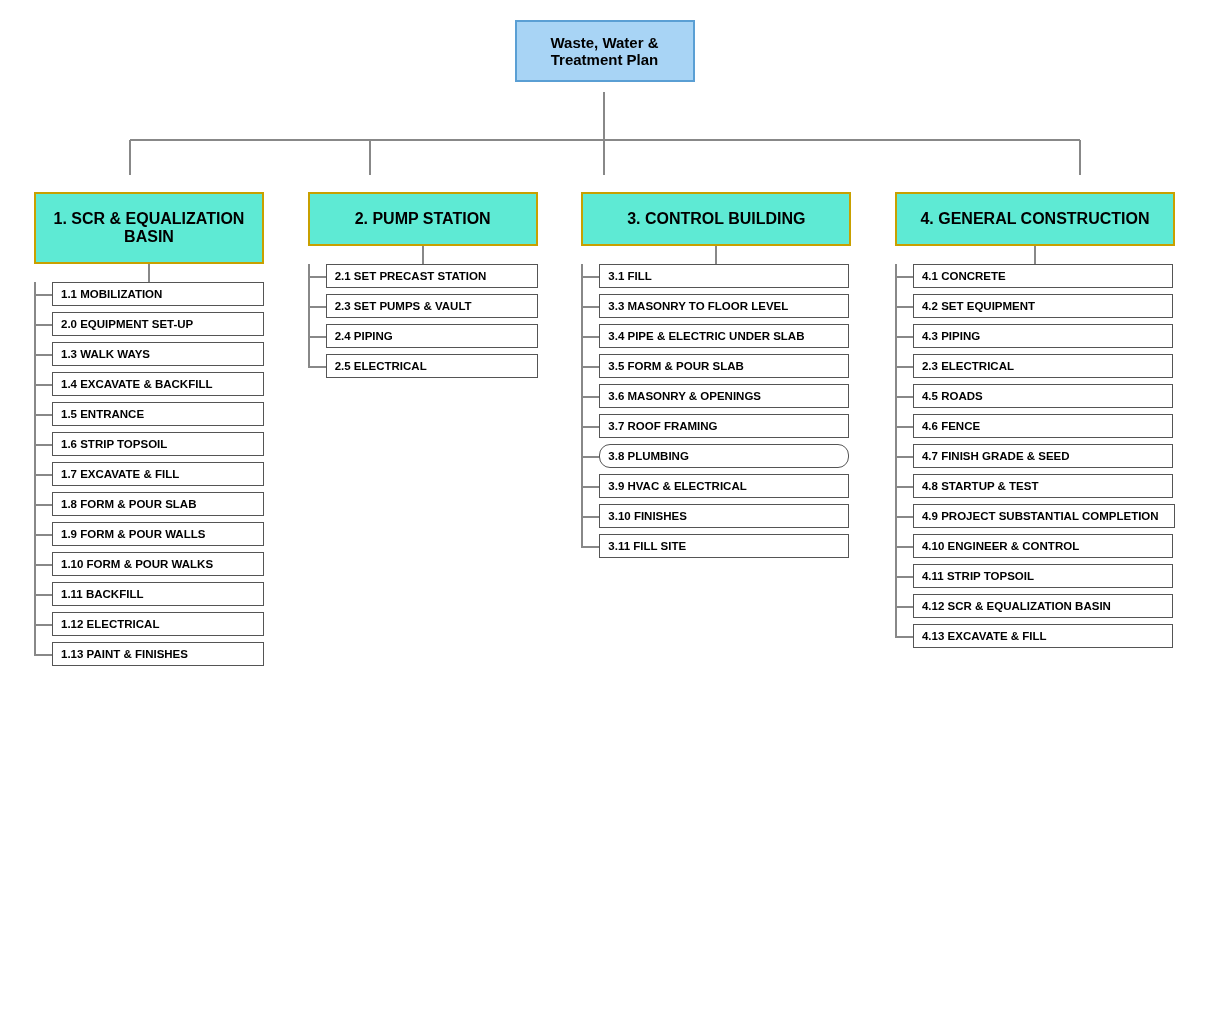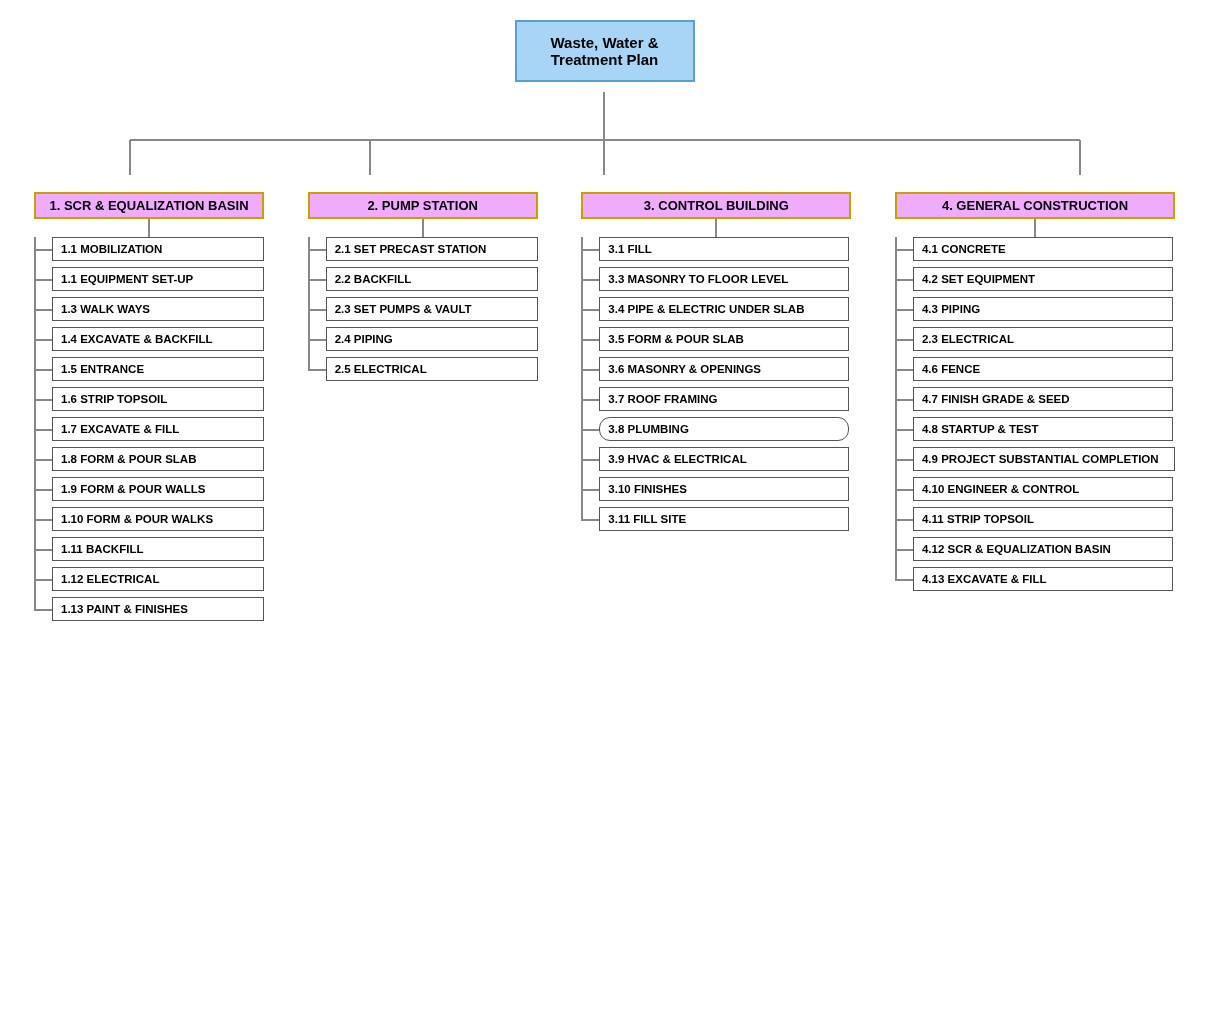--- a/index.html
+++ b/index.html
@@ -38,26 +38,26 @@
 
     .column {
       display: flex;
       flex-direction: column;
       align-items: center;
       position: relative;
       width: 260px;
     }
 
     .header-box {
-      background: #f0abfc;
+      background: #5eead4;
       border: 2px solid #c8a000;
-      padding: 4px 12px;
+      padding: 16px 12px;
       text-align: center;
       font-weight: bold;
-      font-size: 13px;
+      font-size: 16px;
       width: 240px;
       margin-bottom: 0;
     }
 
     
     .children-list {
       display: flex;
       flex-direction: column;
       align-items: flex-start;
       position: relative;
@@ -148,21 +148,21 @@
       <div class="column" style="width:250px;">
         <div class="header-box" style="width:230px;">
           <span>1.  SCR &amp; EQUALIZATION BASIN</span>
         </div>
         <div style="width:2px;height:18px;background:#888;"></div>
         <div class="children-list" style="width:230px;">
           <div class="child-item">
             <div class="child-box"><span>1.1  MOBILIZATION</span></div>
           </div>
           <div class="child-item">
-            <div class="child-box"><span>1.1  EQUIPMENT SET-UP</span></div>
+            <div class="child-box"><span>2.0  EQUIPMENT SET-UP</span></div>
           </div>
           <div class="child-item">
             <div class="child-box"><span>1.3  WALK WAYS</span></div>
           </div>
           <div class="child-item">
             <div class="child-box"><span>1.4  EXCAVATE &amp; BACKFILL</span></div>
           </div>
           <div class="child-item">
             <div class="child-box"><span>1.5  ENTRANCE</span></div>
           </div>
@@ -196,23 +196,20 @@
       <div class="column" style="width:250px;">
         <div class="header-box" style="width:230px;">
           <span>2.  PUMP STATION</span>
         </div>
         <div style="width:2px;height:18px;background:#888;"></div>
         <div class="children-list" style="width:230px;">
           <div class="child-item">
             <div class="child-box"><span>2.1  SET PRECAST STATION</span></div>
           </div>
           <div class="child-item">
-            <div class="child-box"><span>2.2  BACKFILL</span></div>
-          </div>
-          <div class="child-item">
             <div class="child-box"><span>2.3  SET PUMPS &amp; VAULT</span></div>
           </div>
           <div class="child-item">
             <div class="child-box"><span>2.4  PIPING</span></div>
           </div>
           <div class="child-item">
             <div class="child-box"><span>2.5  ELECTRICAL</span></div>
           </div>
         </div>
       </div>
@@ -268,20 +265,23 @@
           <div class="child-item">
             <div class="child-box" style="width:260px;"><span>4.2  SET EQUIPMENT</span></div>
           </div>
           <div class="child-item">
             <div class="child-box" style="width:260px;"><span>4.3  PIPING</span></div>
           </div>
           <div class="child-item">
             <div class="child-box" style="width:260px;"><span>2.3  ELECTRICAL</span></div>
           </div>
           <div class="child-item">
+            <div class="child-box" style="width:260px;"><span>4.5  ROADS</span></div>
+          </div>
+          <div class="child-item">
             <div class="child-box" style="width:260px;"><span>4.6  FENCE</span></div>
           </div>
           <div class="child-item">
             <div class="child-box" style="width:260px;"><span>4.7  FINISH GRADE &amp; SEED</span></div>
           </div>
           <div class="child-item">
             <div class="child-box" style="width:260px;"><span>4.8  STARTUP &amp; TEST</span></div>
           </div>
           <div class="child-item">
             <div class="child-box" style="width:276px;"><span>4.9  PROJECT SUBSTANTIAL COMPLETION</span></div>

